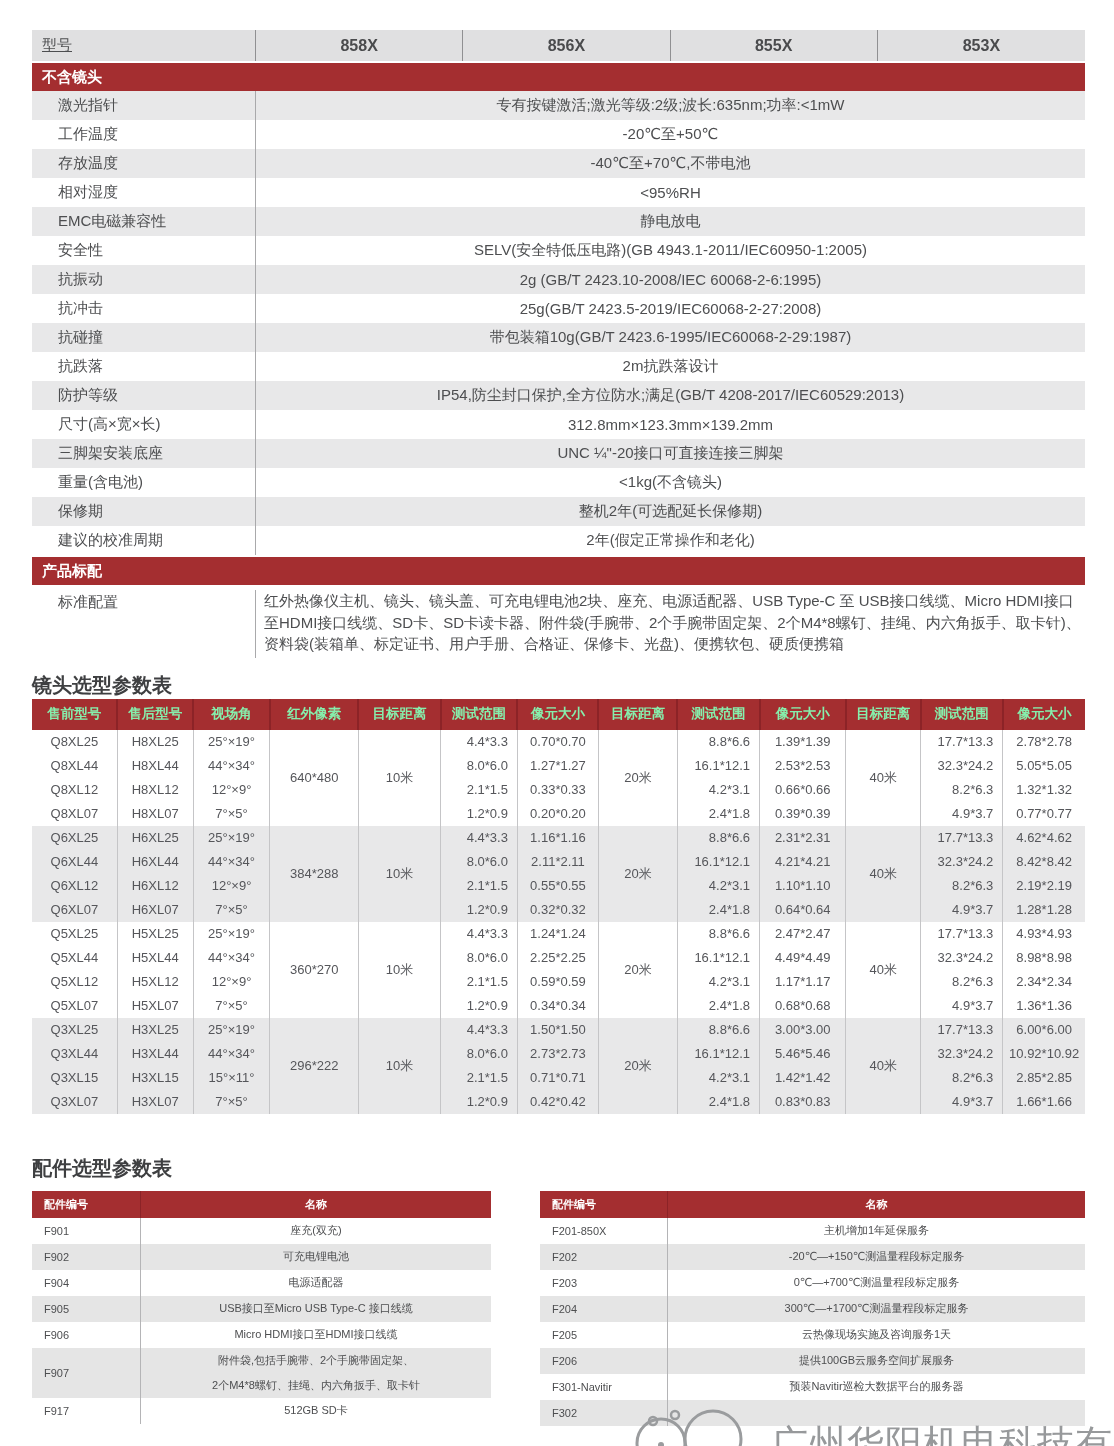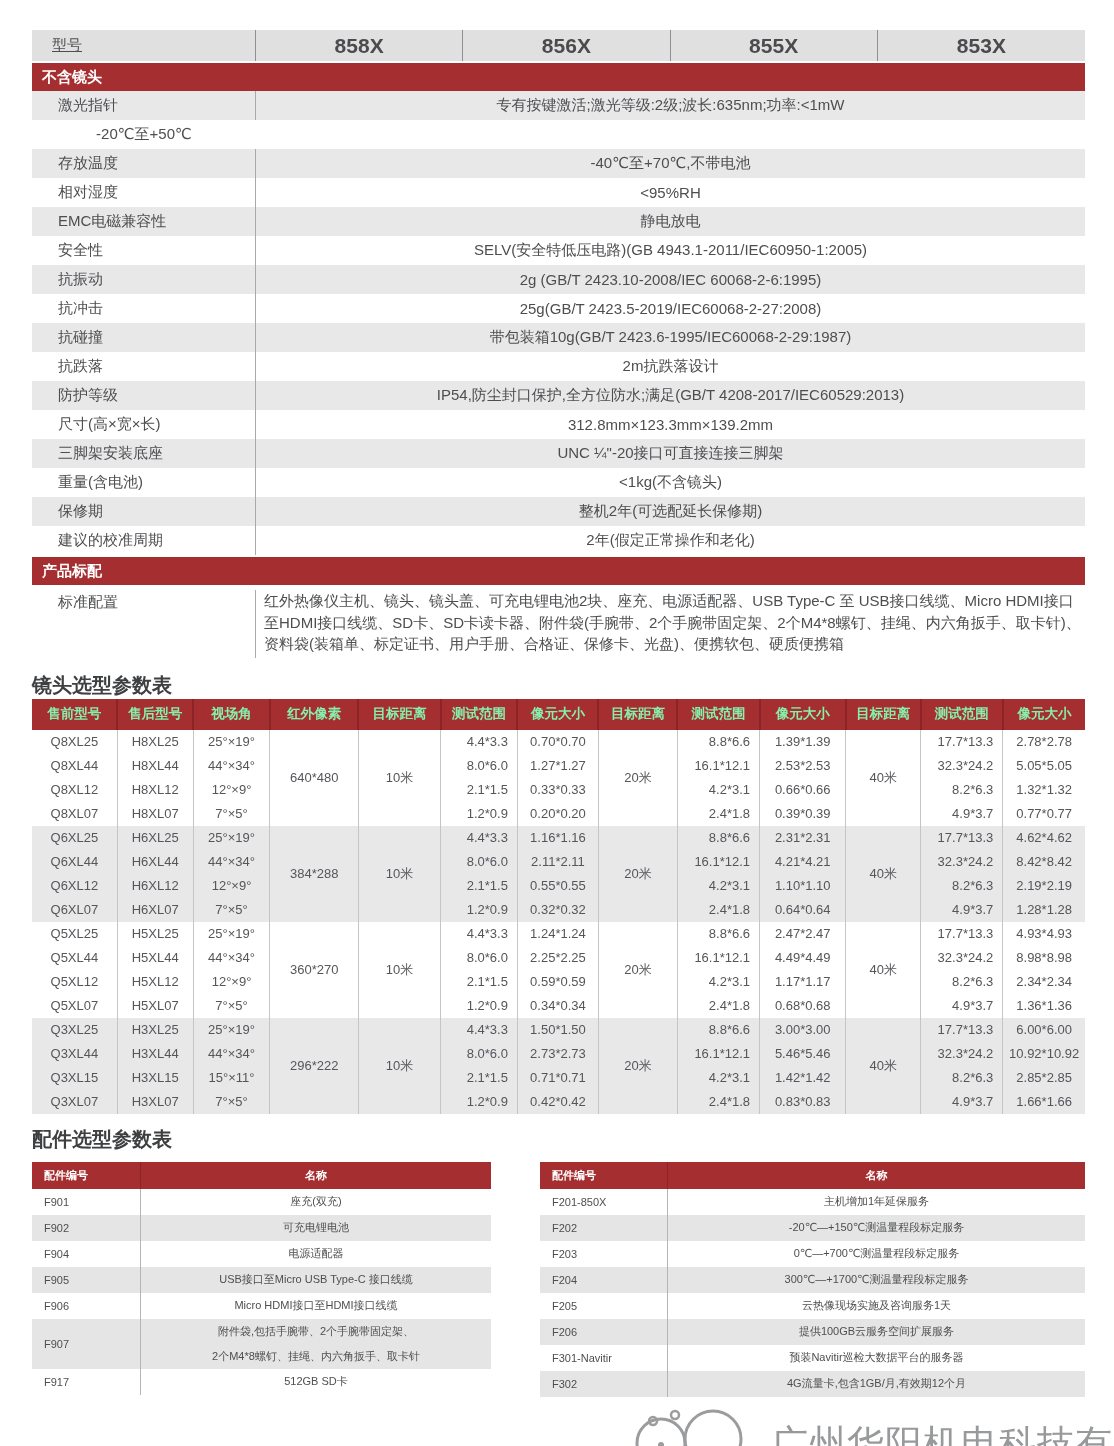--- a/index.html
+++ b/index.html
@@ -8,35 +8,35 @@
     font-family:"Liberation Sans","DejaVu Sans",sans-serif;color:#4d4e50;
   }
   .content{position:absolute;left:32px;top:30px;width:1053px;}
 
   
   .spec-table{width:100%;font-size:15px;}
   .row{display:grid;align-items:center;}
   .model-row{grid-template-columns:224px repeat(4,1fr);background:#e0e0e1;height:31px;}
   .model-row .cell{height:100%;display:flex;align-items:center;justify-content:center;}
   .model-row .cell:not(:last-child){border-right:1px solid #909092;}
-  .model-row .mlabel{justify-content:flex-start;padding-left:20px;text-decoration:underline;}
-  .model-row .model{font-weight:bold;font-size:21px;color:#4a4b4d;}
+  .model-row .mlabel{justify-content:flex-start;padding-left:10px;text-decoration:underline;}
+  .model-row .model{font-weight:bold;font-size:16px;color:#4a4b4d;}
   .section-bar{background:#a42e30;color:#ffffff;font-weight:bold;height:28px;display:flex;align-items:center;padding-left:10px;margin-top:2px;}
   .spec-row{grid-template-columns:224px 1fr;height:29px;}
   .spec-row.shade{background:#e8e8e9;}
   .spec-row .label{height:100%;display:flex;align-items:center;padding-left:26px;border-right:1px solid #a9a9ab;}
   .spec-row .value{text-align:center;padding:0 6px;}
   .spec-row.config{height:auto;align-items:start;padding:5px 0;}
   .spec-row.config .label{align-items:flex-start;padding-top:3px;}
   .spec-row.config .value{text-align:left;line-height:21.5px;padding:0 4px 0 8px;}
 
   
   .h2{font-size:20px;font-weight:bold;color:#3e3f41;line-height:24px;}
   .h2.lens{margin:13px 0 2px 0;}
-  .h2.acc{margin:13px 0 11px 0;}
+  .h2.acc{margin:42px 0 11px 0;}
 
   
   table.lens{width:100%;border-collapse:collapse;table-layout:fixed;font-size:13px;color:#55565a;}
   table.lens th{background:#a42e30;color:#86efac;font-weight:bold;height:31px;font-size:13.5px;padding:0;}
   table.lens th:not(:last-child){border-right:2px solid #8c2327;}
   table.lens td{height:24px;text-align:center;padding:0;}
   table.lens td:not(:last-child){border-right:1px solid #c5c5c7;}
   table.lens tr.shade td{background:#e8e8e9;}
   table.lens td.range{text-align:right;padding-right:9px;}
 
@@ -71,20 +71,21 @@
         <div class="cell model">856X</div>
         <div class="cell model">855X</div>
         <div class="cell model">853X</div>
       </div>
       <div class="row section-bar">不含镜头</div>
       <div class="row spec-row shade">
         <div class="label">激光指针</div>
         <div class="value">专有按键激活;激光等级:2级;波长:635nm;功率:&lt;1mW</div>
       </div>
       <div class="row spec-row">
+        <div class="label">工作温度</div>
         <div class="value">-20℃至+50℃</div>
       </div>
       <div class="row spec-row shade">
         <div class="label">存放温度</div>
         <div class="value">-40℃至+70℃,不带电池</div>
       </div>
       <div class="row spec-row">
         <div class="label">相对湿度</div>
         <div class="value">&lt;95%RH</div>
       </div>
@@ -436,21 +437,20 @@
         <div class="arow shade">
           <div class="acell aid">F206</div>
           <div class="acell aname">提供100GB云服务空间扩展服务</div>
         </div>
         <div class="arow">
           <div class="acell aid">F301-Navitir</div>
           <div class="acell aname">预装Navitir巡检大数据平台的服务器</div>
         </div>
         <div class="arow shade">
           <div class="acell aid">F302</div>
-          <div class="acell aname">4G流量卡,包含1GB/月,有效期12个月</div>
         </div>
       </div>
   </div>
 
 </div>
 
 <div class="watermark">
   <svg width="138" height="60" viewBox="0 0 138 60">
     <circle cx="34" cy="38" r="24" fill="none" stroke="#9a9c9e" stroke-width="3"></circle>
     <circle cx="86" cy="34" r="28" fill="none" stroke="#9a9c9e" stroke-width="3"></circle>

